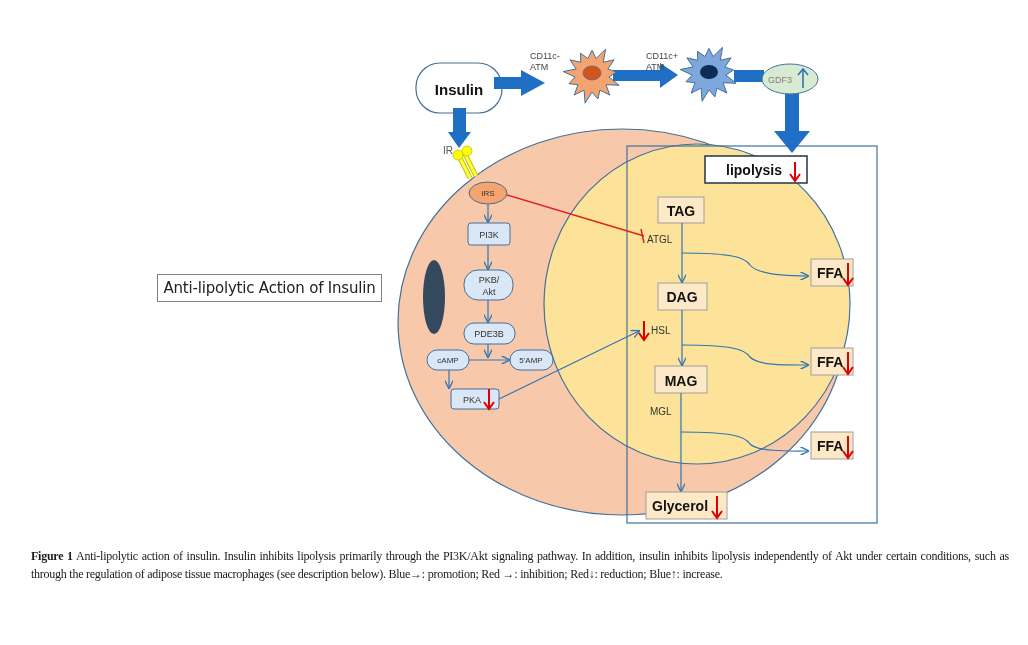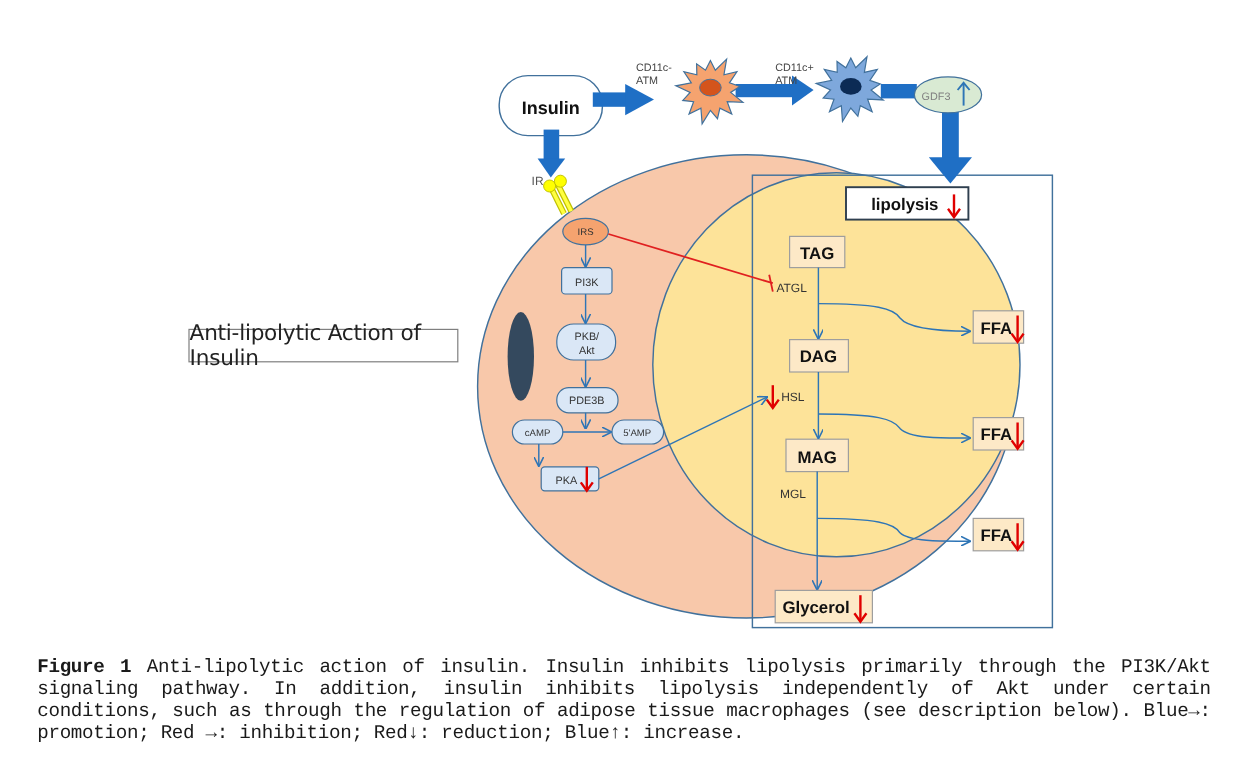--- a/index.html
+++ b/index.html
@@ -2,26 +2,26 @@
 <html><head>
 <meta charset="utf-8">
 <style>
   html, body { margin: 0; padding: 0; background: #ffffff; }
   body { width: 1028px; height: 645px; position: relative; overflow: hidden; font-family: "DejaVu Sans", sans-serif; }
   #diagram { position: absolute; left: 0; top: 0; }
   .lbl { font-family: "Liberation Sans", sans-serif; }
   .title-box {
     position: absolute; left: 157px; top: 274px; width: 225px; height: 28px;
     border: 1px solid #7f7f7f; box-sizing: border-box; background: #fff;
-    font-family: "DejaVu Sans", sans-serif; font-size: 18px; color: #222;
+    font-family: "DejaVu Sans", sans-serif; font-size: 15px; color: #222;
     display: flex; align-items: center; justify-content: center; letter-spacing: -0.2px;
   }
   .caption {
     position: absolute; left: 31px; top: 547px; width: 978px;
-    font-family: Liberation Mono, monospace; font-size: 16px; line-height: 18.3px; color: #1a1a1a;
+    font-family: Liberation Serif, serif; font-size: 12px; line-height: 18.3px; color: #1a1a1a;
     text-align: justify; letter-spacing: -0.25px;
   }
   .caption p { margin: 0; }
   .caption b { font-weight: bold; }
 </style>
 </head>
 <body>
 
 <svg id="diagram" width="1028" height="540" viewBox="0 0 1028 540" xmlns="http://www.w3.org/2000/svg">
   <defs>

